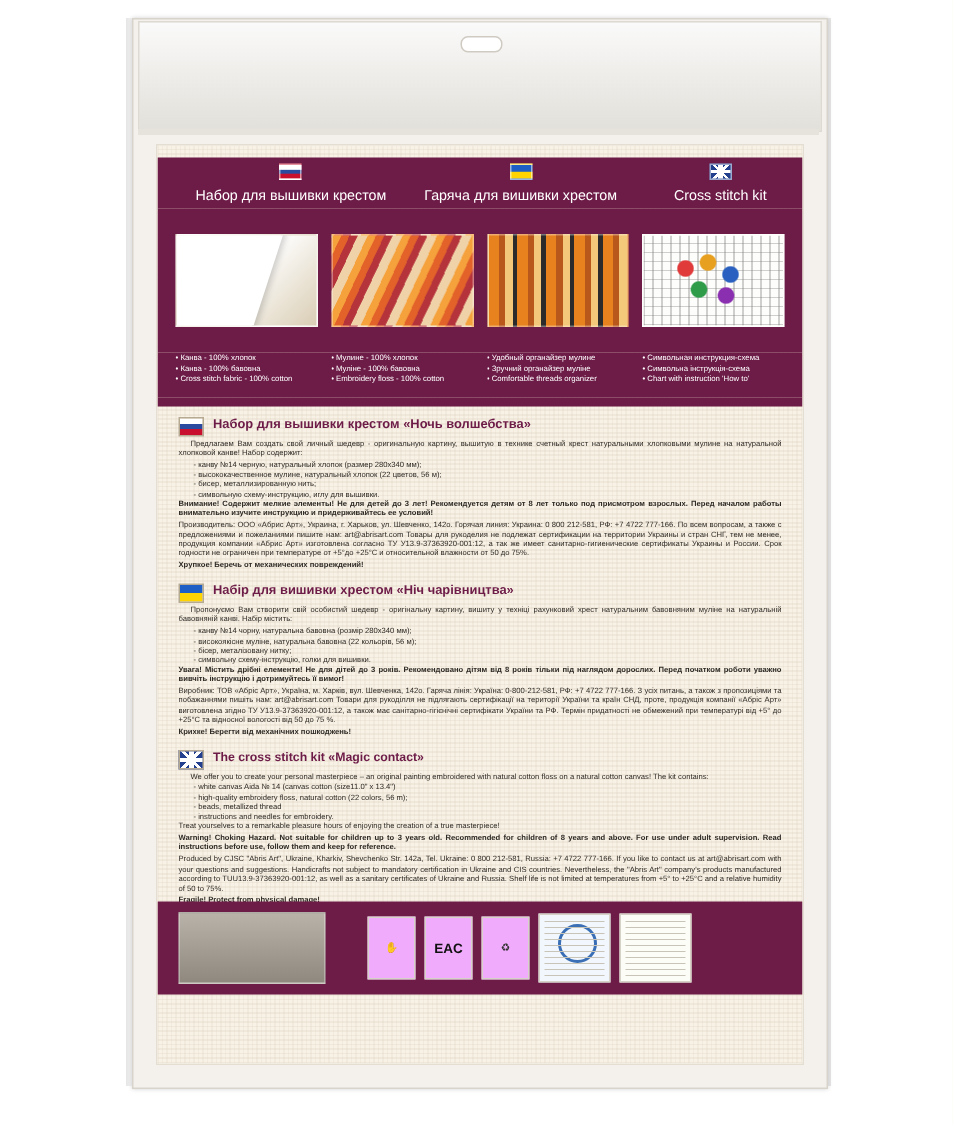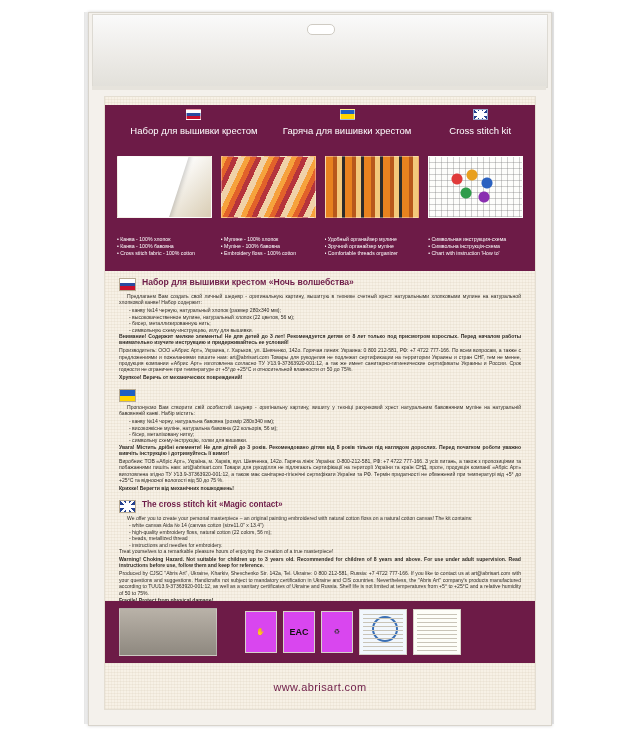--- a/index.html
+++ b/index.html
@@ -87,21 +87,21 @@
   .para.ind{text-indent:8px;}
   .para.bold{font-weight:bold;}
   .li{font-size:5.1px;line-height:6.4px;color:#2e2a25;margin:0;padding-left:10px;}
 
   
   .footer-band{position:absolute;left:0;right:0;bottom:46px;height:62px;background:#6d1b47;}
   .footer-icons{position:absolute;left:0;right:0;bottom:46px;height:62px;display:flex;align-items:center;
           padding:0 14px;box-sizing:border-box;gap:8px;}
   .swatch{width:96px;height:46px;background:linear-gradient(180deg,#b9b2a8,#8e887f);border:1px solid rgba(255,255,255,.3);}
   .icons{display:flex;gap:6px;align-items:center;margin-left:20px;}
-  .icon-box{width:30px;height:40px;background:#d946ef;border:1px solid #d7d2c8;display:flex;
+  .icon-box{width:30px;height:40px;background:#f0abfc;border:1px solid #d7d2c8;display:flex;
           align-items:center;justify-content:center;font-size:7px;color:#333;}
   .icon-eac{font-weight:bold;color:#111;font-size:9px;}
   .cert{width:46px;height:44px;background:#fdfdf8;border:1px solid #d7d2c8;position:relative;overflow:hidden;}
   .cert:after{content:"";position:absolute;inset:3px;
           background:repeating-linear-gradient(0deg,#c9c4b8 0 1px,transparent 1px 4px);}
   .cert.c1{background:#f2f7fd;}
   .cert.c1:before{content:"";position:absolute;left:12px;top:6px;width:22px;height:22px;border-radius:50%;
           border:2px solid #3a6fb5;}
 
   .web{position:absolute;left:0;right:0;bottom:16px;text-align:center;color:#6d1b47;
@@ -189,20 +189,21 @@
         <p class="li">- бисер, металлизированную нить;</p>
         <p class="li">- символьную схему-инструкцию, иглу для вышивки.</p>
         <p class="para bold">Внимание! Содержит мелкие элементы! Не для детей до 3 лет! Рекомендуется детям от 8 лет только под присмотром взрослых. Перед началом работы внимательно изучите инструкцию и придерживайтесь ее условий!</p>
         <p class="para">Производитель: ООО «Абрис Арт», Украина, г. Харьков, ул. Шевченко, 142о. Горячая линия: Украина: 0 800 212-581, РФ: +7 4722 777-166. По всем вопросам, а также с предложениями и пожеланиями пишите нам: art@abrisart.com Товары для рукоделия не подлежат сертификации на территории Украины и стран СНГ, тем не менее, продукция компании «Абрис Арт» изготовлена согласно ТУ У13.9-37363920-001:12, а так же имеет санитарно-гигиенические сертификаты Украины и России. Срок годности не ограничен при температуре от +5°до +25°C и относительной влажности от 50 до 75%.</p>
         <p class="para bold">Хрупкое! Беречь от механических повреждений!</p>
       </div>
 
       <div class="block">
         <div class="blk-head">
           <span class="blk-flag flag-ua"></span>
+          <span class="title">Набір для вишивки хрестом «Ніч чарівництва»</span>
         </div>
         <p class="para ind">Пропонуємо Вам створити свій особистий шедевр - оригінальну картину, вишиту у техніці рахунковий хрест натуральним бавовняним муліне на натуральній бавовняній канві. Набір містить:</p>
         <p class="li">- канву №14 чорну, натуральна бавовна (розмір 280х340 мм);</p>
         <p class="li">- високоякісне муліне, натуральна бавовна (22 кольорів, 56 м);</p>
         <p class="li">- бісер, металізовану нитку;</p>
         <p class="li">- символьну схему-інструкцію, голки для вишивки.</p>
         <p class="para bold">Увага! Містить дрібні елементи! Не для дітей до 3 років. Рекомендовано дітям від 8 років тільки під наглядом дорослих. Перед початком роботи уважно вивчіть інструкцію і дотримуйтесь її вимог!</p>
         <p class="para">Виробник: ТОВ «Абріс Арт», Україна, м. Харків, вул. Шевченка, 142о. Гаряча лінія: Україна: 0-800-212-581, РФ: +7 4722 777-166. З усіх питань, а також з пропозиціями та побажаннями пишіть нам: art@abrisart.com Товари для рукоділля не підлягають сертифікації на території України та країн СНД, проте, продукція компанії «Абріс Арт» виготовлена згідно ТУ У13.9-37363920-001:12, а також має санітарно-гігієнічні сертифікати України та РФ. Термін придатності не обмежений при температурі від +5° до +25°C та відносної вологості від 50 до 75 %.</p>
         <p class="para bold">Крихке! Берегти від механічних пошкоджень!</p>
       </div>
@@ -229,15 +230,14 @@
       <div class="swatch"></div>
       <div class="icons">
         <div class="icon-box">✋</div>
         <div class="icon-box icon-eac">EAC</div>
         <div class="icon-box">♻</div>
         <div class="cert c1"></div>
         <div class="cert"></div>
       </div>
     </div>
 
-    <div class="web">www.abrisart.com</div>
   </div>
 </div>
 
 </body></html>

